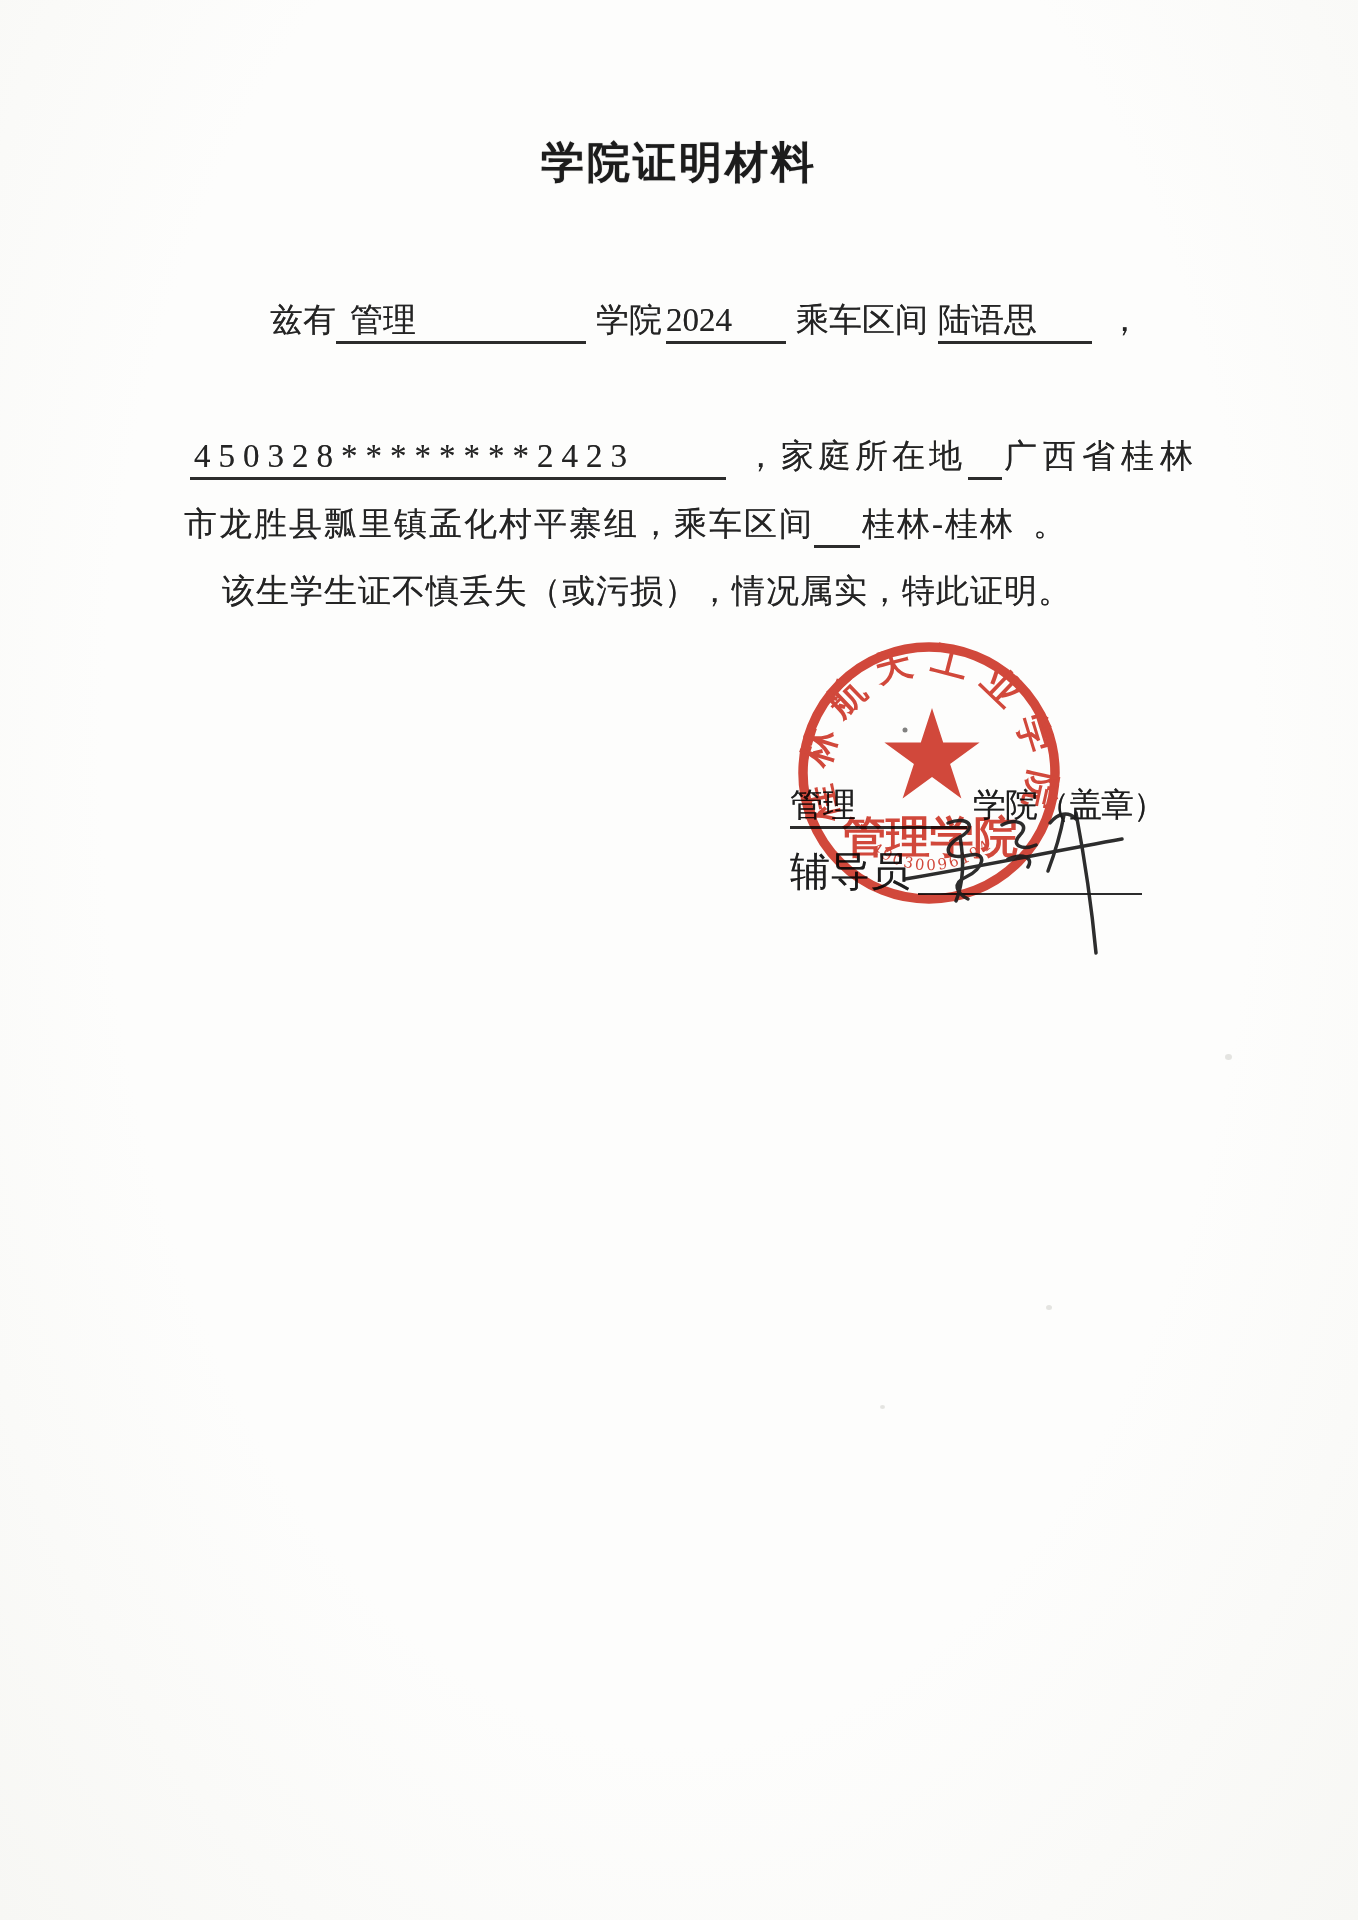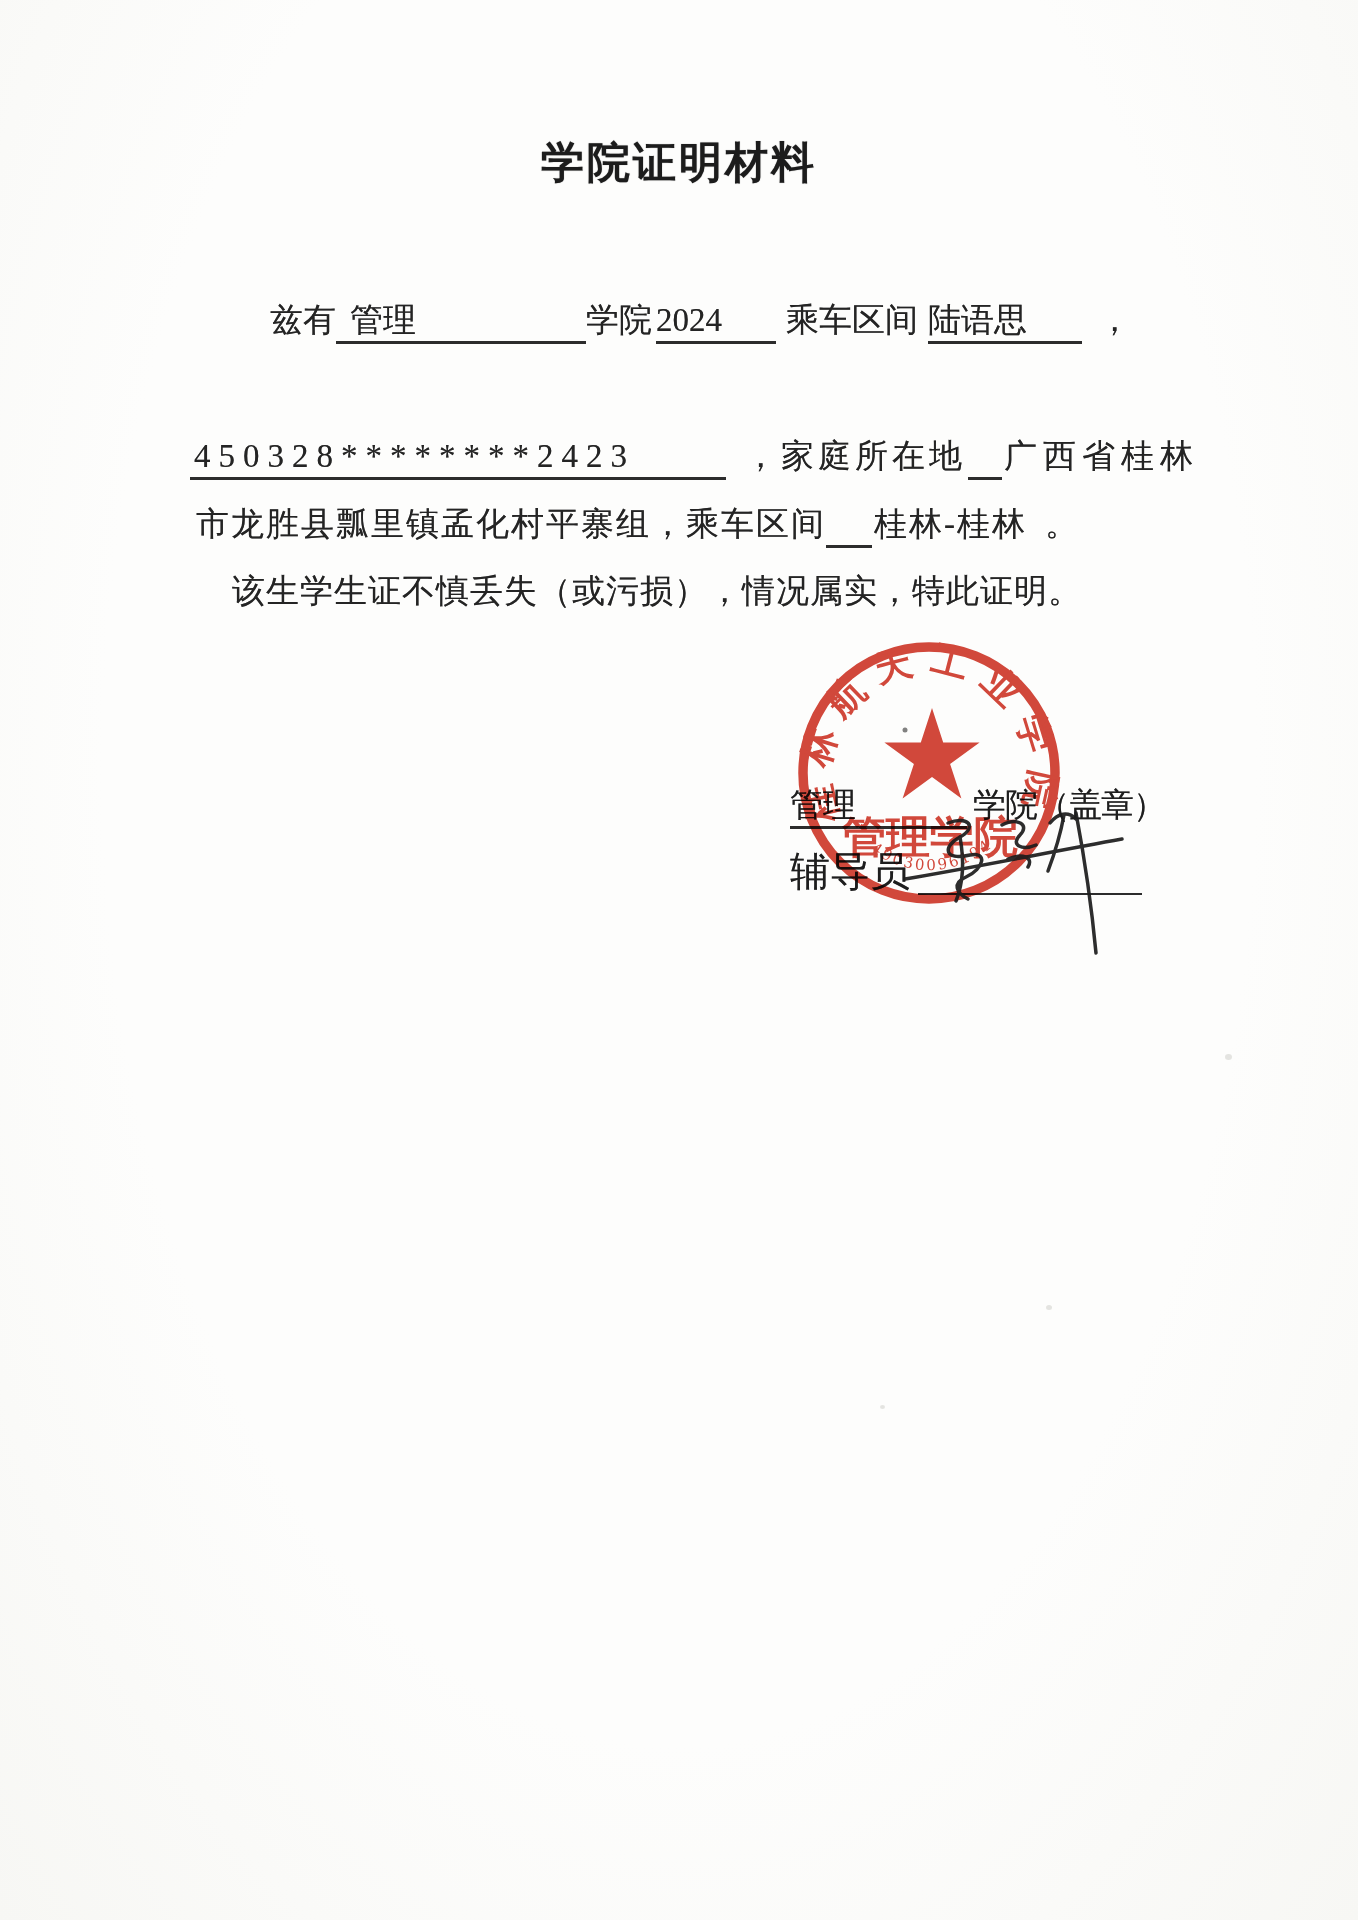--- a/index.html
+++ b/index.html
@@ -50,34 +50,34 @@
   .speck.light{background:#cfcfca;opacity:.55;}
 </style>
 </head>
 <body>
 
 <div class="page">
 
   <div class="title">学院证明材料</div>
 
   <div class="line" style="left:270px;top:299px;">
-    <span>兹有</span><span class="uf" style="width:250px;text-align:left;padding-left:14px;"><span>管理</span></span><span style="">学院</span><span class="uf" style="width:120px;margin-left:4px;"><span>2024</span></span><span style="margin-left:10px;">乘车区间</span><span class="uf" style="width:154px;margin-left:10px;"><span>陆语思</span></span><span style="margin-left:16px;">，</span>
+    <span>兹有</span><span class="uf" style="width:250px;text-align:left;padding-left:14px;"><span>管理</span></span><span style="margin-left:10px;">学院</span><span class="uf" style="width:120px;margin-left:4px;"><span>2024</span></span><span style="margin-left:10px;">乘车区间</span><span class="uf" style="width:154px;margin-left:10px;"><span>陆语思</span></span><span style="margin-left:16px;">，</span>
   </div>
 
 
   <div class="line" style="left:190px;top:435px;">
     <span class="uf" style="width:536px;text-align:left;padding-left:4px;letter-spacing:8px;"><span>450328********2423</span></span><span style="margin-left:18px;letter-spacing:4px;">，家庭所在地</span><span class="uf" style="width:34px;margin-left:2px;"></span><span style="margin-left:2px;letter-spacing:6px;">广西省桂林</span>
   </div>
 
-  <div class="line" style="left:196px;top:503px;">
+  <div class="line" style="left:184px;top:503px;">
     <span style="letter-spacing:2px;">市龙胜县瓢里镇孟化村平寨组，乘车区间</span><span class="uf" style="width:46px;"></span><span style="margin-left:2px;letter-spacing:2px;">桂林-桂林</span><span style="margin-left:18px;">。</span>
   </div>
 
   <div class="line" style="left:196px;top:570px;">
-    <span style="margin-left:36px;letter-spacing:1px;">该生学生证不慎丢失（或污损），情况属实，特此证明。</span>
+    <span style="margin-left:26px;letter-spacing:1px;">该生学生证不慎丢失（或污损），情况属实，特此证明。</span>
   </div>
 
   <div class="sign-line" style="left:790px;top:784px;">
     <span class="uf" style="width:177px;"><span>管理</span></span><span style="margin-left:6px;letter-spacing:-1px;">学院（盖章）</span>
   </div>
 
   <div class="sign-line" style="left:790px;top:851px;font-size:40px;">
     <span>辅导员</span><span class="uf thin" style="width:224px;margin-left:8px;"></span>
   </div>
 

